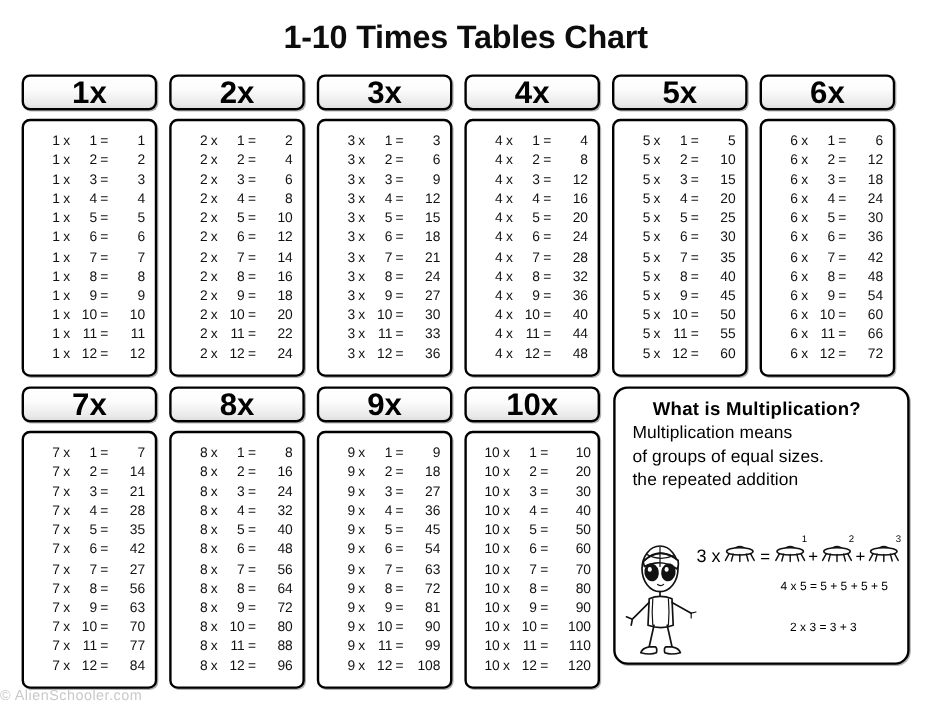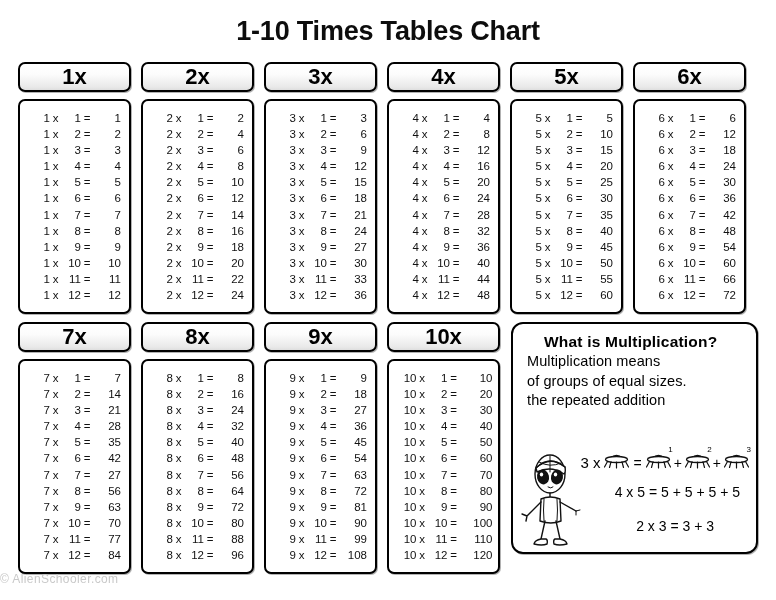--- a/index.html
+++ b/index.html
@@ -20,21 +20,21 @@
   #row1{top:62px;left:18px;}
   #row2{top:322px;left:18px;}
 
   .col{width:113px;margin-right:10px;display:flex;flex-direction:column;}
   .col:last-child{margin-right:0;}
 
   .card-head{
     height:30px;border:2px solid #000;border-radius:7px;
     background:linear-gradient(to bottom,#ffffff 0%,#fcfcfc 40%,#e9e9e9 88%,#dedede 100%);
     display:flex;align-items:center;justify-content:center;
-    font-size:22px;font-weight:bold;color:#000;
+    font-size:26px;font-weight:bold;color:#000;
     box-shadow:1px 1px 0 rgba(0,0,0,.30);
     box-sizing:border-box;
   }
 
   .card-body{
     margin-top:7px;border:2px solid #000;border-radius:7px;
     background:#fff;box-sizing:border-box;
     padding:9px 6px 9px 6px;
     box-shadow:1px 1px 0 rgba(0,0,0,.30);
     min-height:196px;
@@ -65,21 +65,21 @@
   }
   .ex-head{
     font-size:15.5px;font-weight:bold;color:#000;
     padding:9px 0 0 31px;letter-spacing:.2px;
   }
   .ex-body{
     font-size:14.5px;color:#000;padding:1px 0 0 14px;
     line-height:19.5px;letter-spacing:.1px;
   }
   .eq-line{
-    font-size:14px;color:#000;text-align:center;
+    font-size:10px;color:#000;text-align:center;
     padding-right:12px;white-space:nowrap;
   }
   #ufo-line{position:absolute;top:128px;right:6px;display:flex;align-items:center;}
   #ufo-line .lead{font-size:15px;margin-right:3px;}
   #ufo-line .plus{font-size:14px;margin:0 2px;}
   #ufo-line .eqs{font-size:14px;margin:0 3px;}
   .ufo-wrap{position:relative;display:inline-block;}
   .ufo-num{
     position:absolute;top:-7px;right:-1px;font-size:8px;color:#000;
   }

